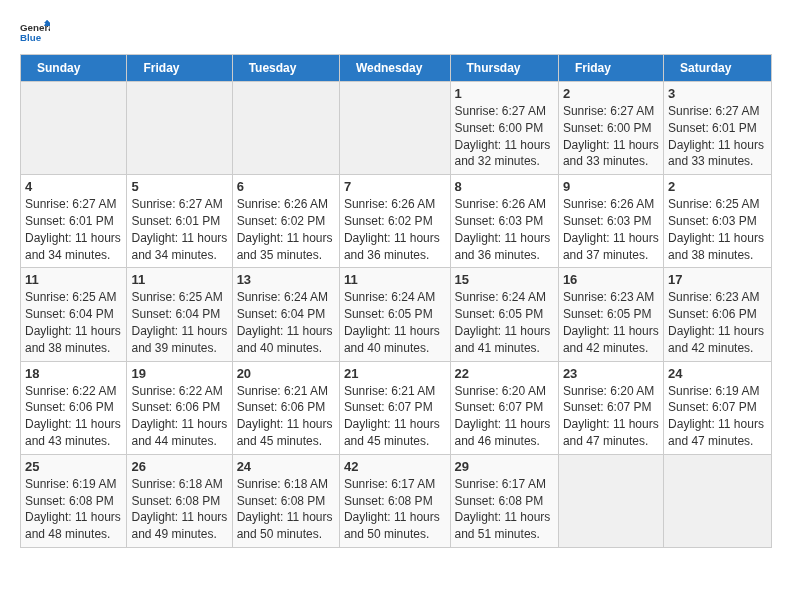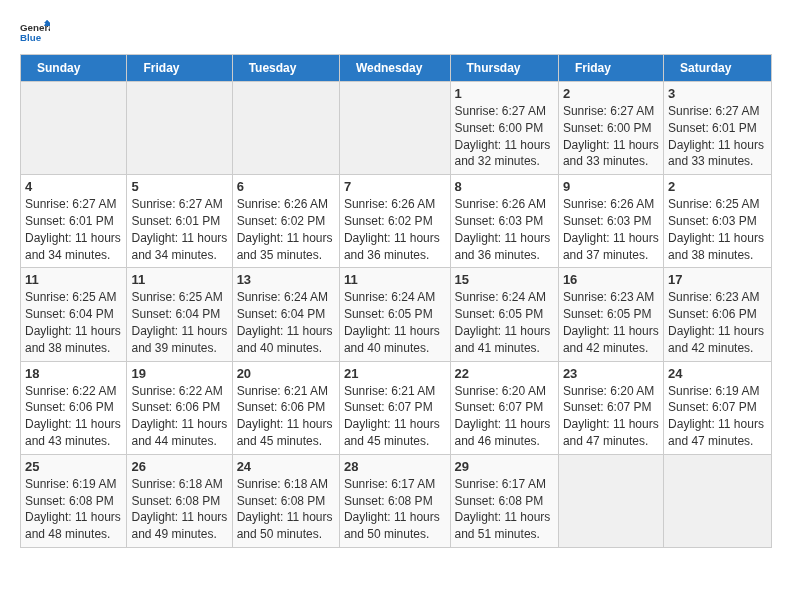--- a/index.html
+++ b/index.html
@@ -226,21 +226,21 @@
         </td>
         <td>
           <span class="day-number">26</span>
           <div class="day-info">Sunrise: 6:18 AM<br>Sunset: 6:08 PM<br>Daylight: 11 hours and 49 minutes.</div>
         </td>
         <td>
           <span class="day-number">24</span>
           <div class="day-info">Sunrise: 6:18 AM<br>Sunset: 6:08 PM<br>Daylight: 11 hours and 50 minutes.</div>
         </td>
         <td>
-          <span class="day-number">28</span>
+          <span class="day-number">42</span>
           <div class="day-info">Sunrise: 6:17 AM<br>Sunset: 6:08 PM<br>Daylight: 11 hours and 50 minutes.</div>
         </td>
         <td>
           <span class="day-number">29</span>
           <div class="day-info">Sunrise: 6:17 AM<br>Sunset: 6:08 PM<br>Daylight: 11 hours and 51 minutes.</div>
         </td>
         <td class="empty-cell"></td>
         <td class="empty-cell"></td>
       </tr>
     </tbody>

